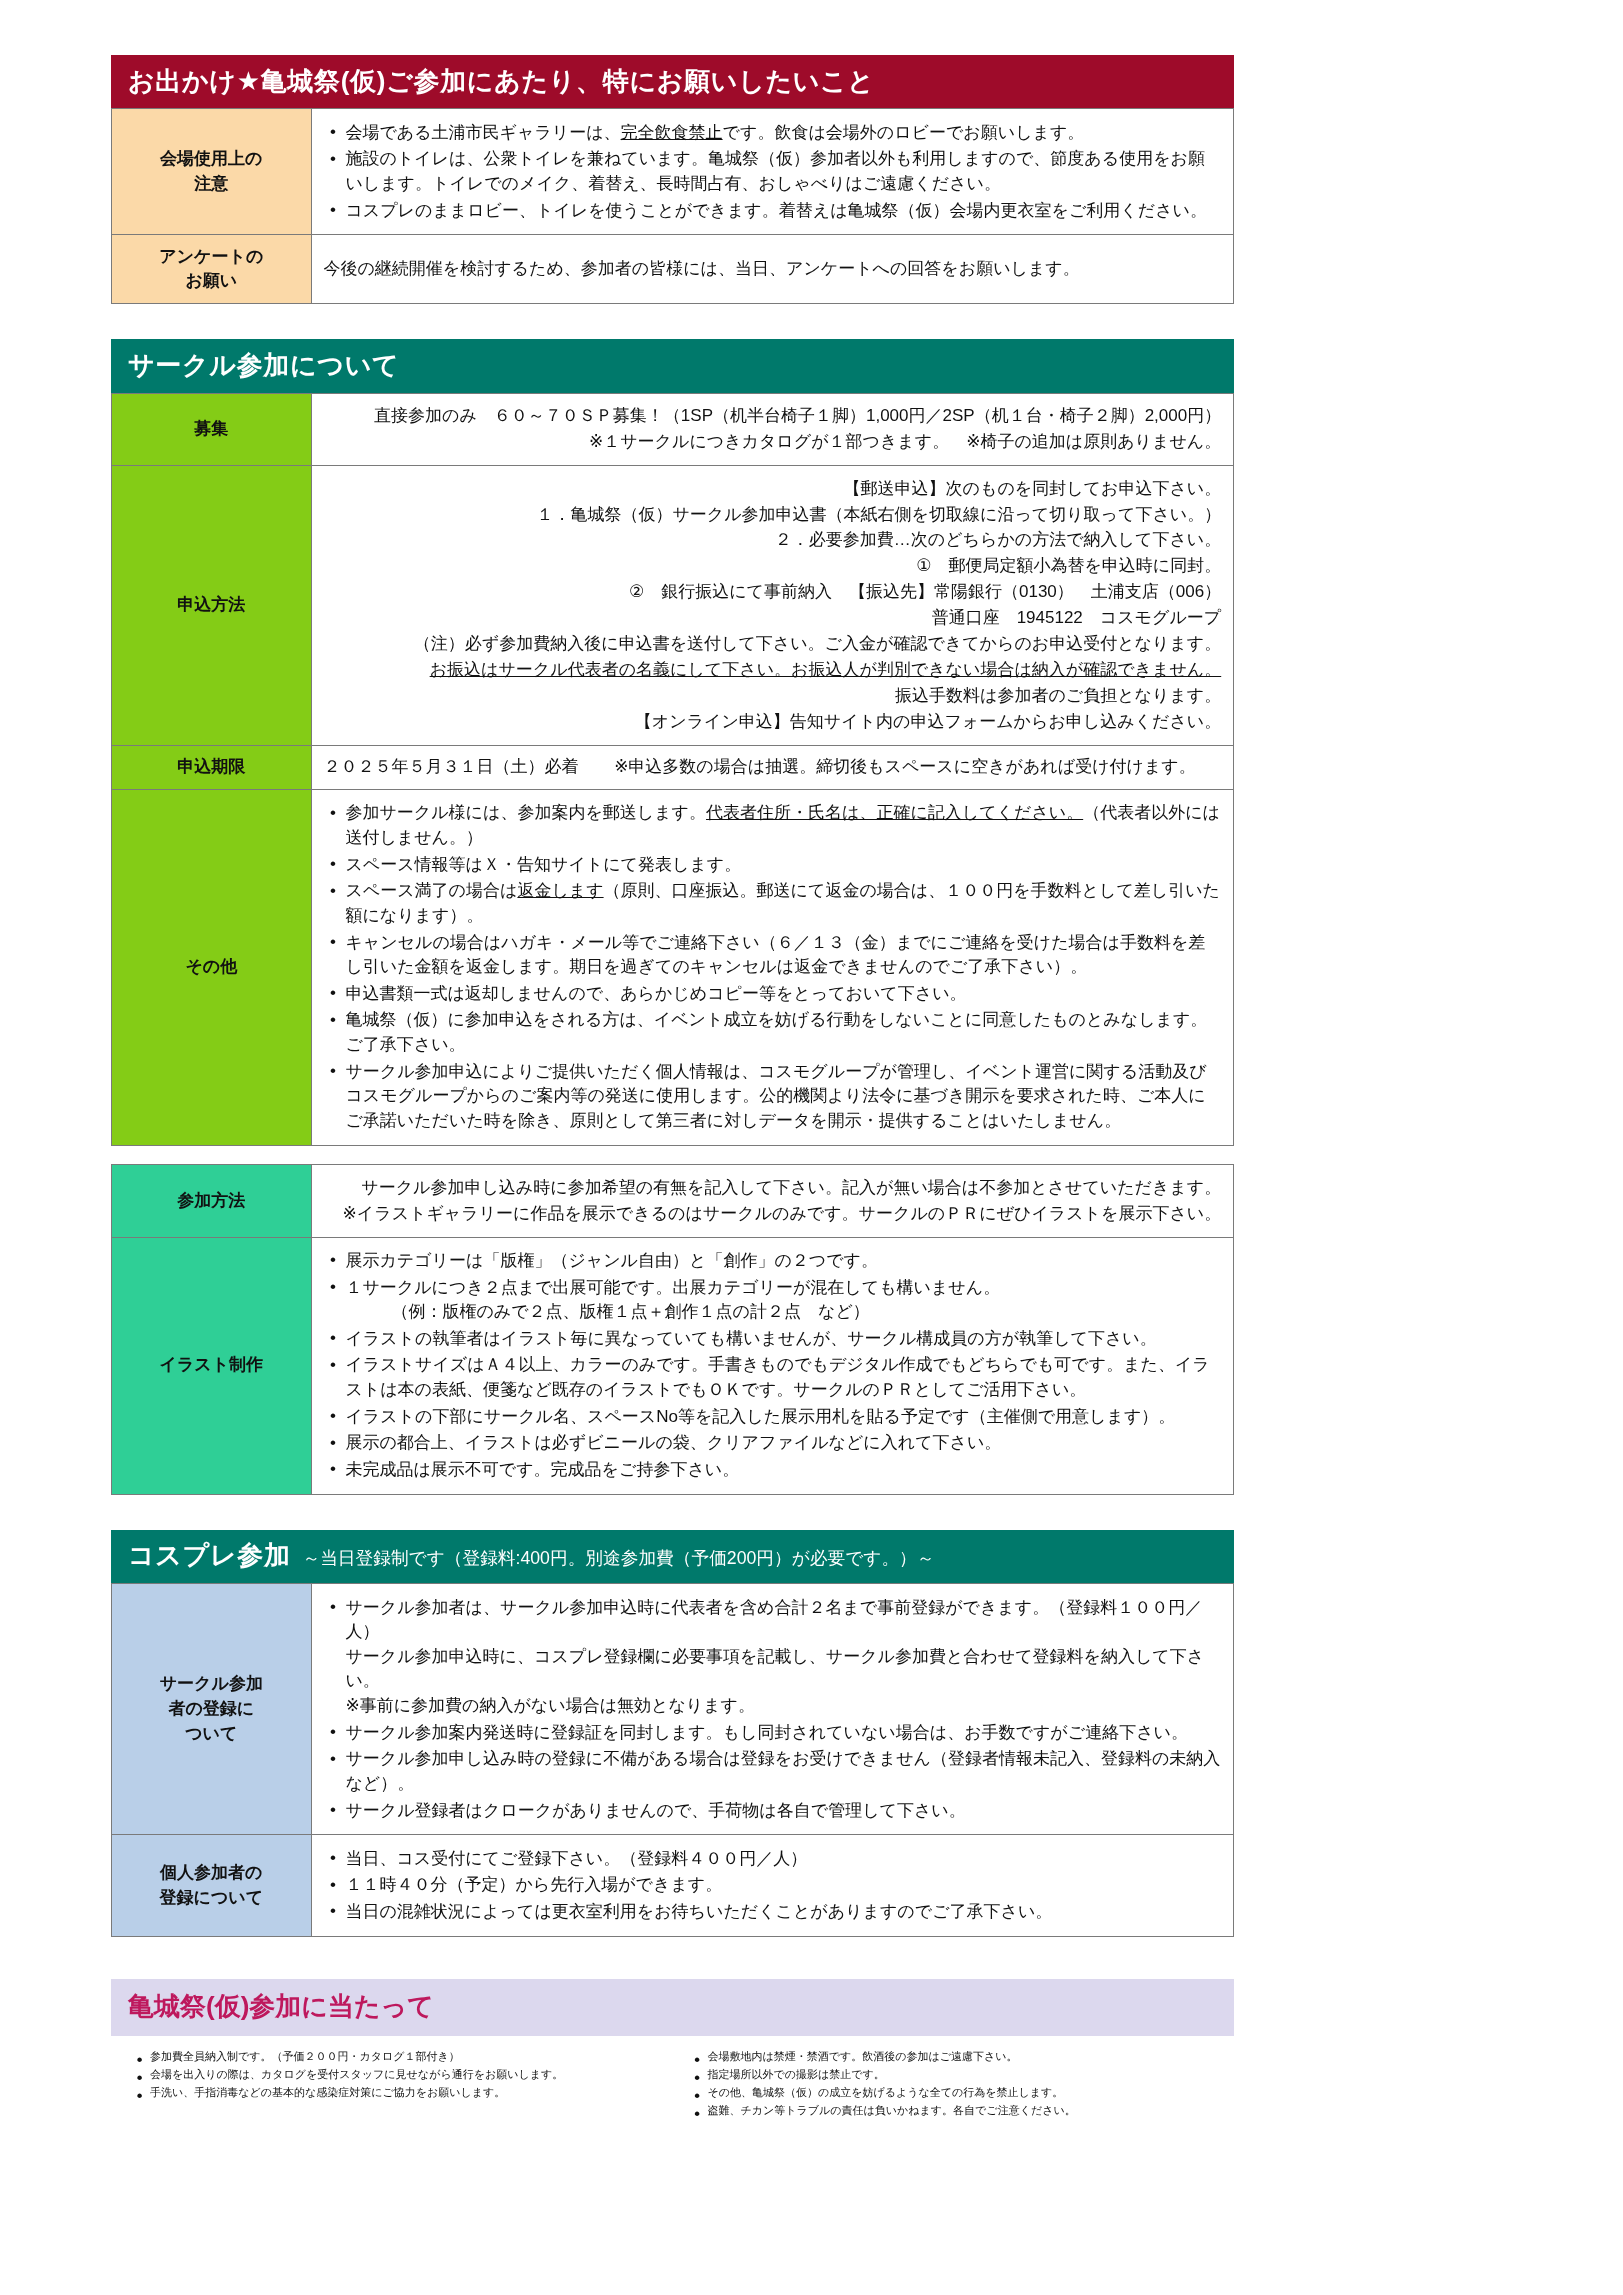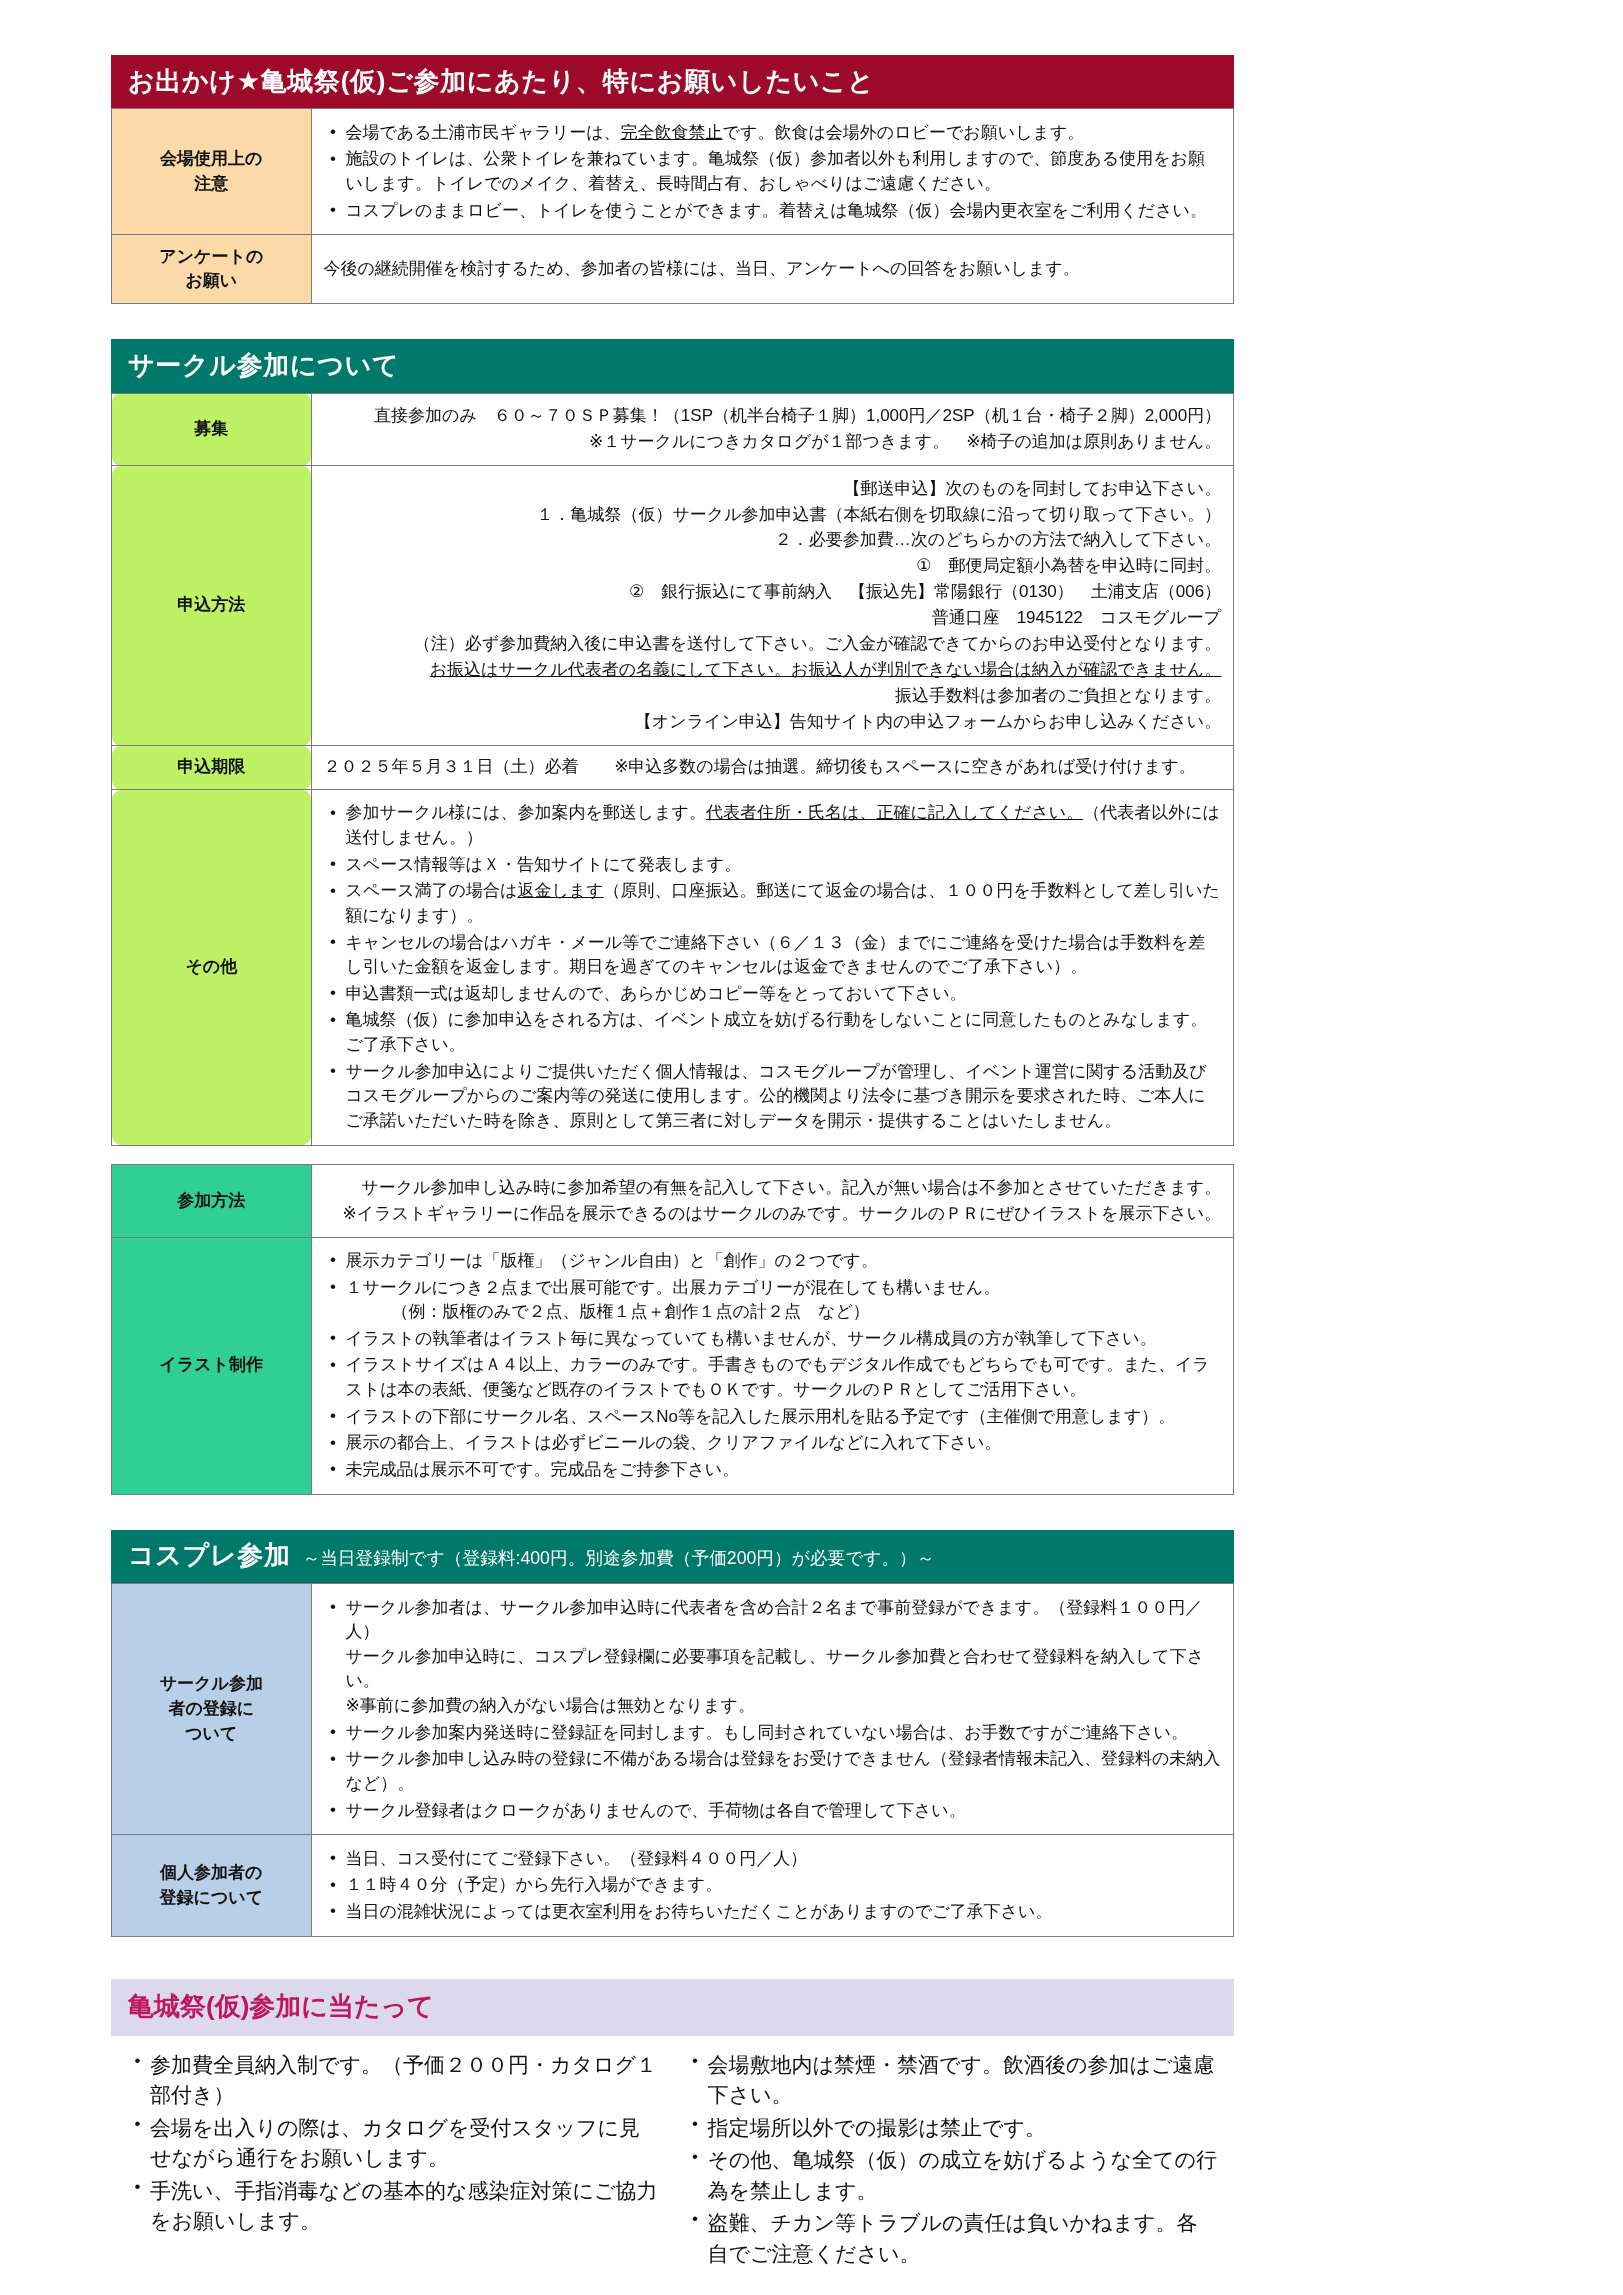--- a/index.html
+++ b/index.html
@@ -64,21 +64,21 @@
   }
   td.lbl {
     width: 175px;
     text-align: center;
     font-weight: bold;
     font-size: 19.6px;
     line-height: 1.35;
   }
   td.body { vertical-align: middle; }
   .lbl-orange { background: #fbd9a8; }
-  .lbl-green  { background: #bef264; border-radius: 9px; }
+  .lbl-green  { background: #84cc16; }
   .lbl-green2 { background: #2fcf96; }
   .lbl-blue   { background: #b9cfe8; }
 
   ul.bul {
     margin: 0;
     padding: 0;
     list-style: none;
   }
   ul.bul > li {
     position: relative;
@@ -105,21 +105,21 @@
   .spacer-28 { height: 18.3px; }
 
   
   .two-col {
     display: flex;
     gap: 26px;
     padding: 11.8px 17px 6.5px 17px;
     box-sizing: border-box;
   }
   .two-col .col { flex: 1 1 0; }
-  .two-col ul.bul > li { font-size: 21px; }
+  .two-col ul.bul > li { font-size: 11px; font-family: Liberation Mono, monospace; }
 </style>
 </head>
 <body>
 
 <div class="page">
 
   <div class="bar bar-dark-red">お出かけ★亀城祭(仮)ご参加にあたり、特にお願いしたいこと</div>
   <table class="tbl">
     <tbody>
         <tr>

